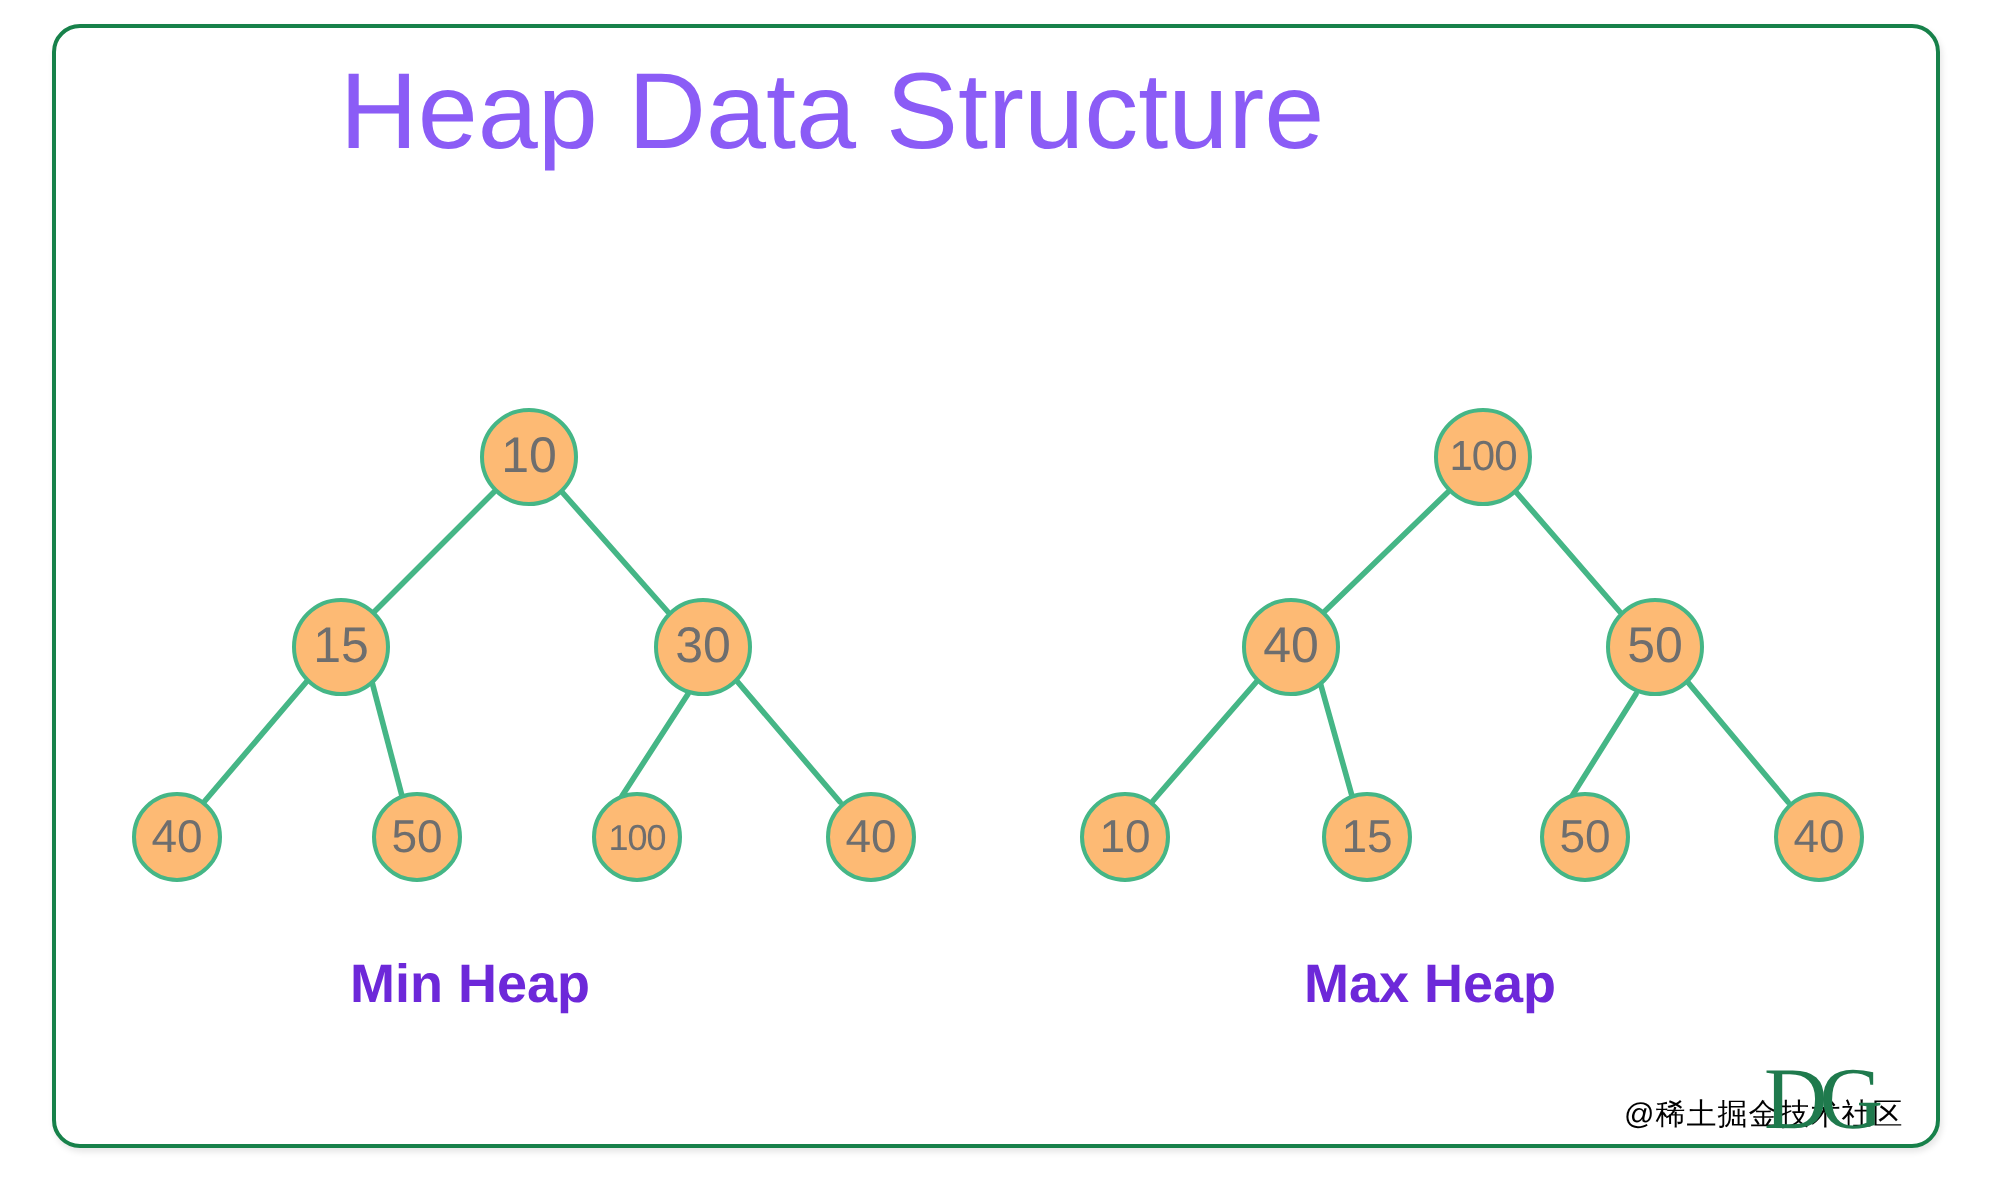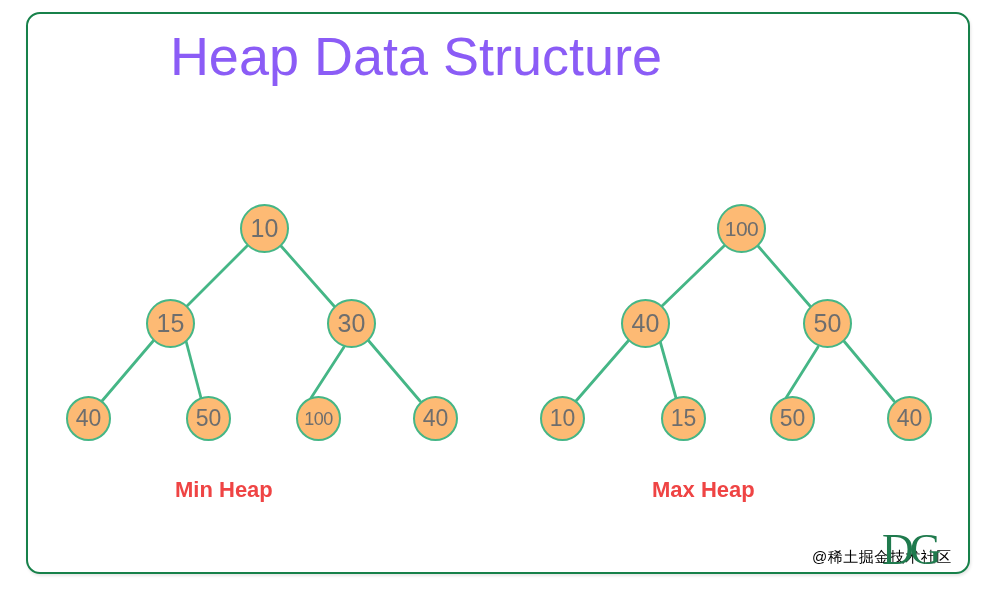--- a/index.html
+++ b/index.html
@@ -78,23 +78,23 @@
   .node.wide {
     font-size: 21px;
     letter-spacing: -0.5px;
   }
   .node.lvl2.wide {
     font-size: 18px;
     letter-spacing: -0.5px;
   }
   .caption {
     position: absolute;
-    font-size: 22px;
+    font-size: 27px;
     font-weight: bold;
-    color: #ef4444;
+    color: #6d28d9;
     white-space: nowrap;
   }
   .caption.min { left: 175px; top: 477px; }
   .caption.max { left: 652px; top: 477px; }
   .watermark {
     position: absolute;
     left: 812px;
     top: 548px;
     font-size: 15px;
     color: #000000;

